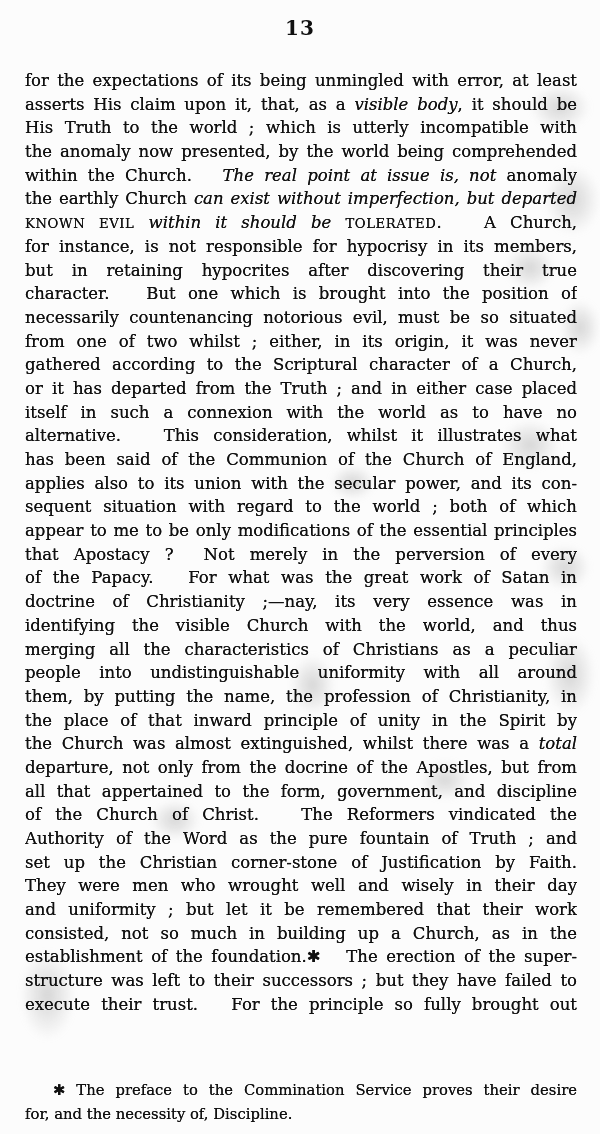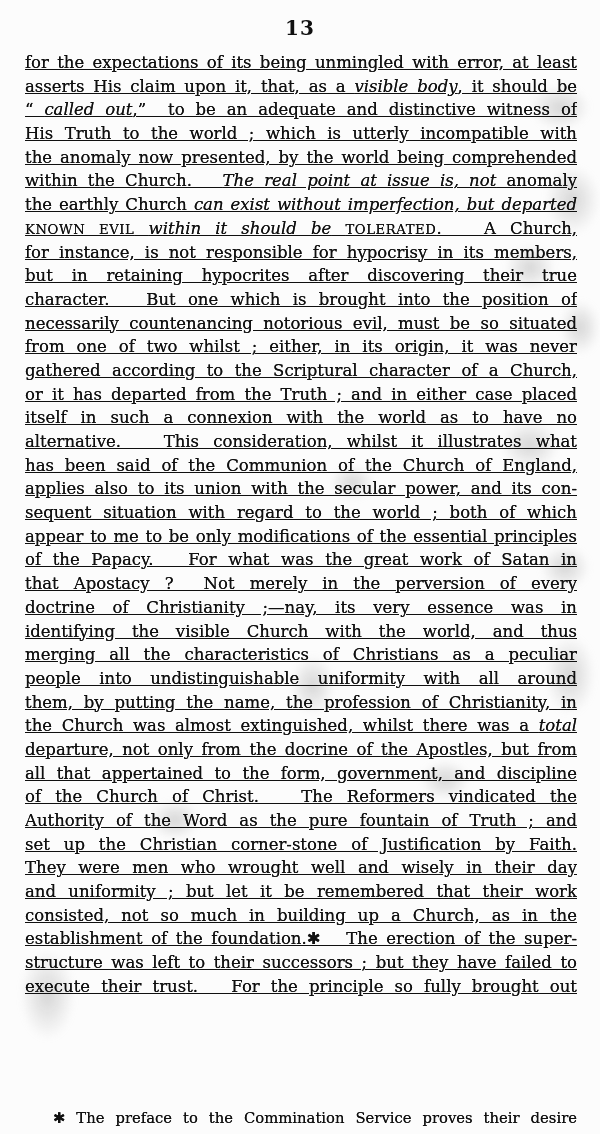--- a/index.html
+++ b/index.html
@@ -32,24 +32,23 @@
     top: 16px;
     left: 0;
     width: 100%;
     text-align: center;
     font-size: 20px;
     font-weight: bold;
     letter-spacing: 1px;
   }
   .body-text {
     position: absolute;
-    top: 51px;
+    top: 69px;
     left: 25px;
     width: 552px;
-    text-decoration: underline;
   }
   .tline {
     font-size: 16.5px;
     line-height: 23.7px;
     height: 23.7px;
     overflow: hidden;
     text-align: justify;
     text-align-last: justify;
     text-shadow: 0 0 0.5px rgba(0,0,0,0.85);
     white-space: nowrap; 
@@ -67,21 +66,20 @@
     font-size: 14.8px;
     line-height: 24px;
     height: 24px;
     overflow: hidden;
     text-shadow: 0 0 0.4px rgba(0,0,0,0.85);
   }
   .fn-line.first {
     text-indent: 28px;
     text-align: justify;
     text-align-last: justify;
-    margin-top: 28px;
   }
 </style>
 </head>
 <body>
 
 <div class="page">
 
   <div class="smudge" style="left:530px; top:85px;  width:60px; height:45px;"></div>
   <div class="smudge" style="left:545px; top:165px; width:55px; height:70px;"></div>
   <div class="smudge" style="left:505px; top:245px; width:50px; height:45px;"></div>
@@ -93,46 +91,46 @@
   <div class="smudge" style="left:290px; top:655px; width:45px; height:60px;"></div>
   <div class="smudge" style="left:420px; top:760px; width:50px; height:40px;"></div>
   <div class="smudge" style="left:150px; top:800px; width:50px; height:40px;"></div>
   <div class="smudge" style="left:20px;  top:950px; width:55px; height:90px;"></div>
 
   <div class="pageno">13</div>
 
   <div class="body-text" id="body-text">
       <div class="tline"><span>for the expectations of its being unmingled with error, at least</span></div>
       <div class="tline"><span>asserts His claim upon it, that, as a </span><span class="i">visible body</span><span>, it should be</span></div>
-      <div class="tline"><span>“ </span><span class="i">called out</span><span>,”&nbsp; to be an adequate and distinctive witness of</span></div>
       <div class="tline"><span>His Truth to the world ; which is utterly incompatible with</span></div>
       <div class="tline"><span>the anomaly now presented, by the world being comprehended</span></div>
       <div class="tline"><span>within the Church.&nbsp;&nbsp; </span><span class="i">The real point at issue is, not</span><span> anomaly</span></div>
       <div class="tline"><span>the earthly Church </span><span class="i">can exist without imperfection, but departed</span></div>
       <div class="tline"><span class="sc">KNOWN EVIL</span><span> </span><span class="i">within it should be</span><span> </span><span class="sc">TOLERATED</span><span>.&nbsp;&nbsp; A Church,</span></div>
       <div class="tline"><span>for instance, is not responsible for hypocrisy in its members,</span></div>
       <div class="tline"><span>but in retaining hypocrites after discovering their true</span></div>
       <div class="tline"><span>character.&nbsp;&nbsp; But one which is brought into the position of</span></div>
       <div class="tline"><span>necessarily countenancing notorious evil, must be so situated</span></div>
       <div class="tline"><span>from one of two whilst ; either, in its origin, it was never</span></div>
       <div class="tline"><span>gathered according to the Scriptural character of a Church,</span></div>
       <div class="tline"><span>or it has departed from the Truth ; and in either case placed</span></div>
       <div class="tline"><span>itself in such a connexion with the world as to have no</span></div>
       <div class="tline"><span>alternative.&nbsp;&nbsp; This consideration, whilst it illustrates what</span></div>
       <div class="tline"><span>has been said of the Communion of the Church of England,</span></div>
       <div class="tline"><span>applies also to its union with the secular power, and its con-</span></div>
       <div class="tline"><span>sequent situation with regard to the world ; both of which</span></div>
       <div class="tline"><span>appear to me to be only modifications of the essential principles</span></div>
+      <div class="tline"><span>that Apostacy ?&nbsp; Not merely in the perversion of every</span></div>
       <div class="tline"><span>of the Papacy.&nbsp;&nbsp; For what was the great work of Satan in</span></div>
-      <div class="tline"><span>that Apostacy ?&nbsp; Not merely in the perversion of every</span></div>
       <div class="tline"><span>doctrine of Christianity ;—nay, its very essence was in</span></div>
       <div class="tline"><span>identifying the visible Church with the world, and thus</span></div>
       <div class="tline"><span>merging all the characteristics of Christians as a peculiar</span></div>
       <div class="tline"><span>people into undistinguishable uniformity with all around</span></div>
       <div class="tline"><span>them, by putting the name, the profession of Christianity, in</span></div>
+      <div class="tline"><span>the place of that inward principle of unity in the Spirit by</span></div>
       <div class="tline"><span>the Church was almost extinguished, whilst there was a </span><span class="i">total</span></div>
       <div class="tline"><span>departure, not only from the docrine of the Apostles, but from</span></div>
       <div class="tline"><span>all that appertained to the form, government, and discipline</span></div>
       <div class="tline"><span>of the Church of Christ.&nbsp;&nbsp; The Reformers vindicated the</span></div>
       <div class="tline"><span>Authority of the Word as the pure fountain of Truth ; and</span></div>
       <div class="tline"><span>set up the Christian corner-stone of Justification by Faith.</span></div>
       <div class="tline"><span>They were men who wrought well and wisely in their day</span></div>
       <div class="tline"><span>and uniformity ; but let it be remembered that their work</span></div>
       <div class="tline"><span>consisted, not so much in building up a Church, as in the</span></div>
       <div class="tline"><span>establishment of the foundation.✱&nbsp;&nbsp; The erection of the super-</span></div>

